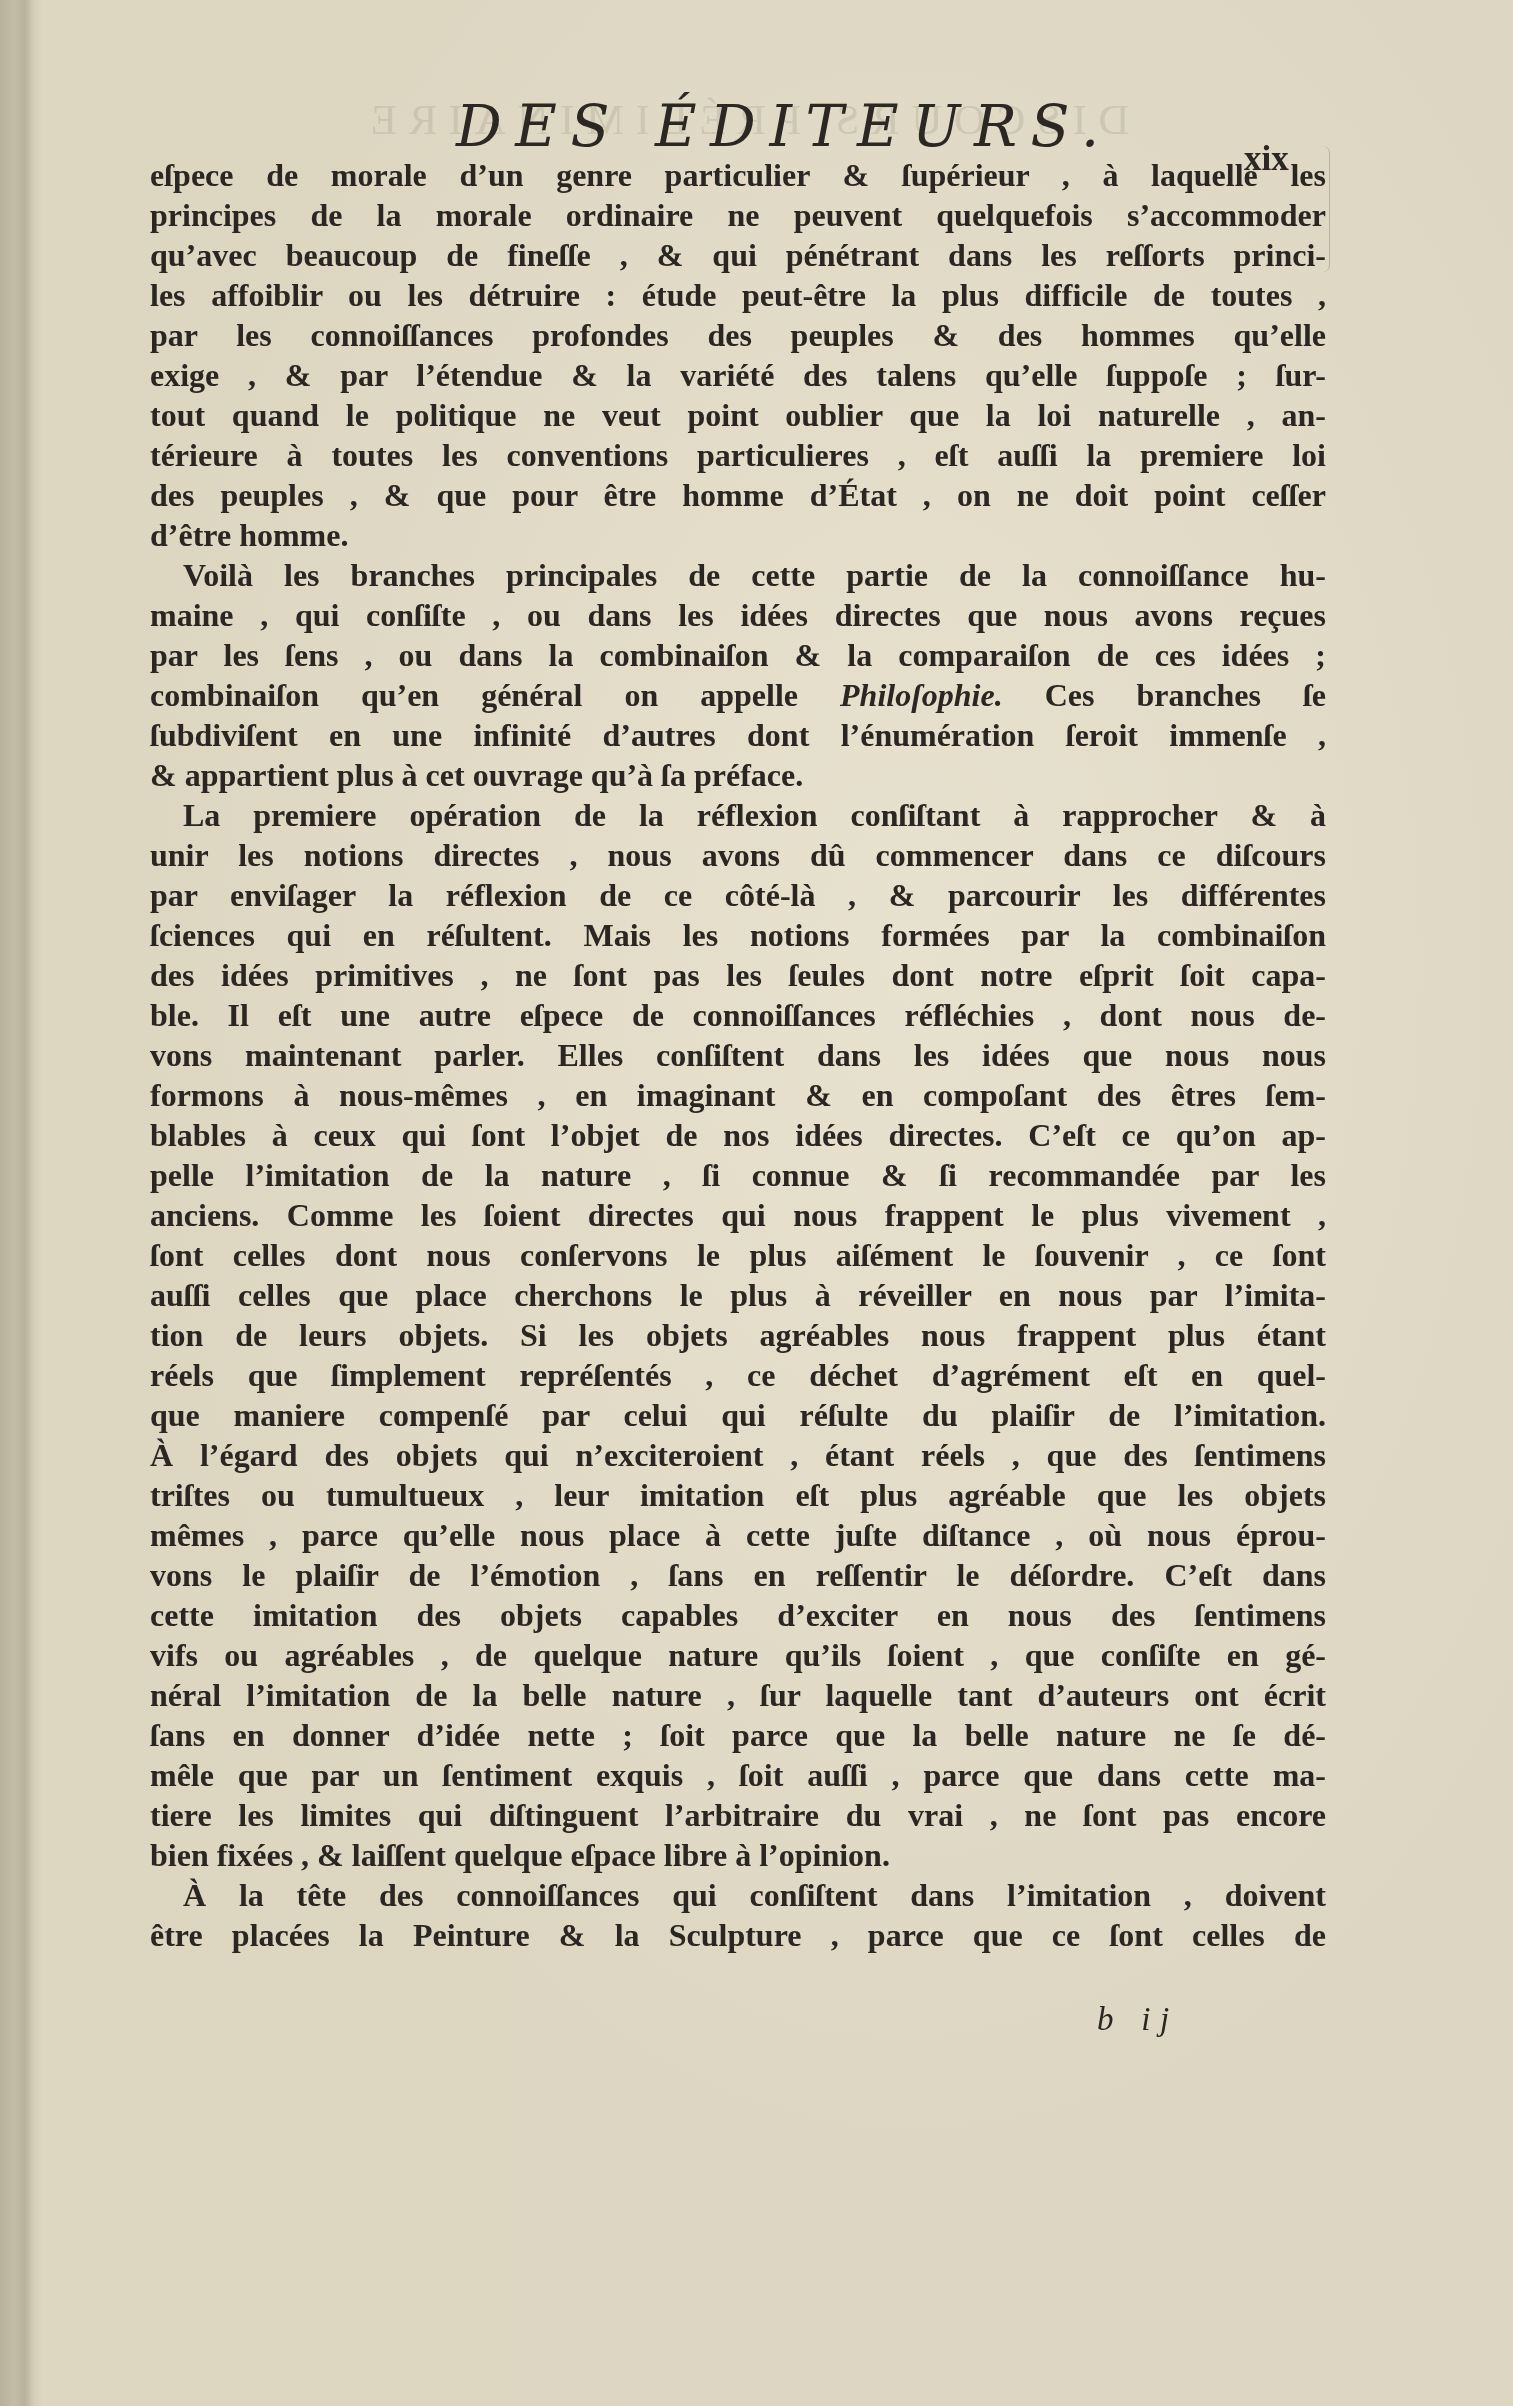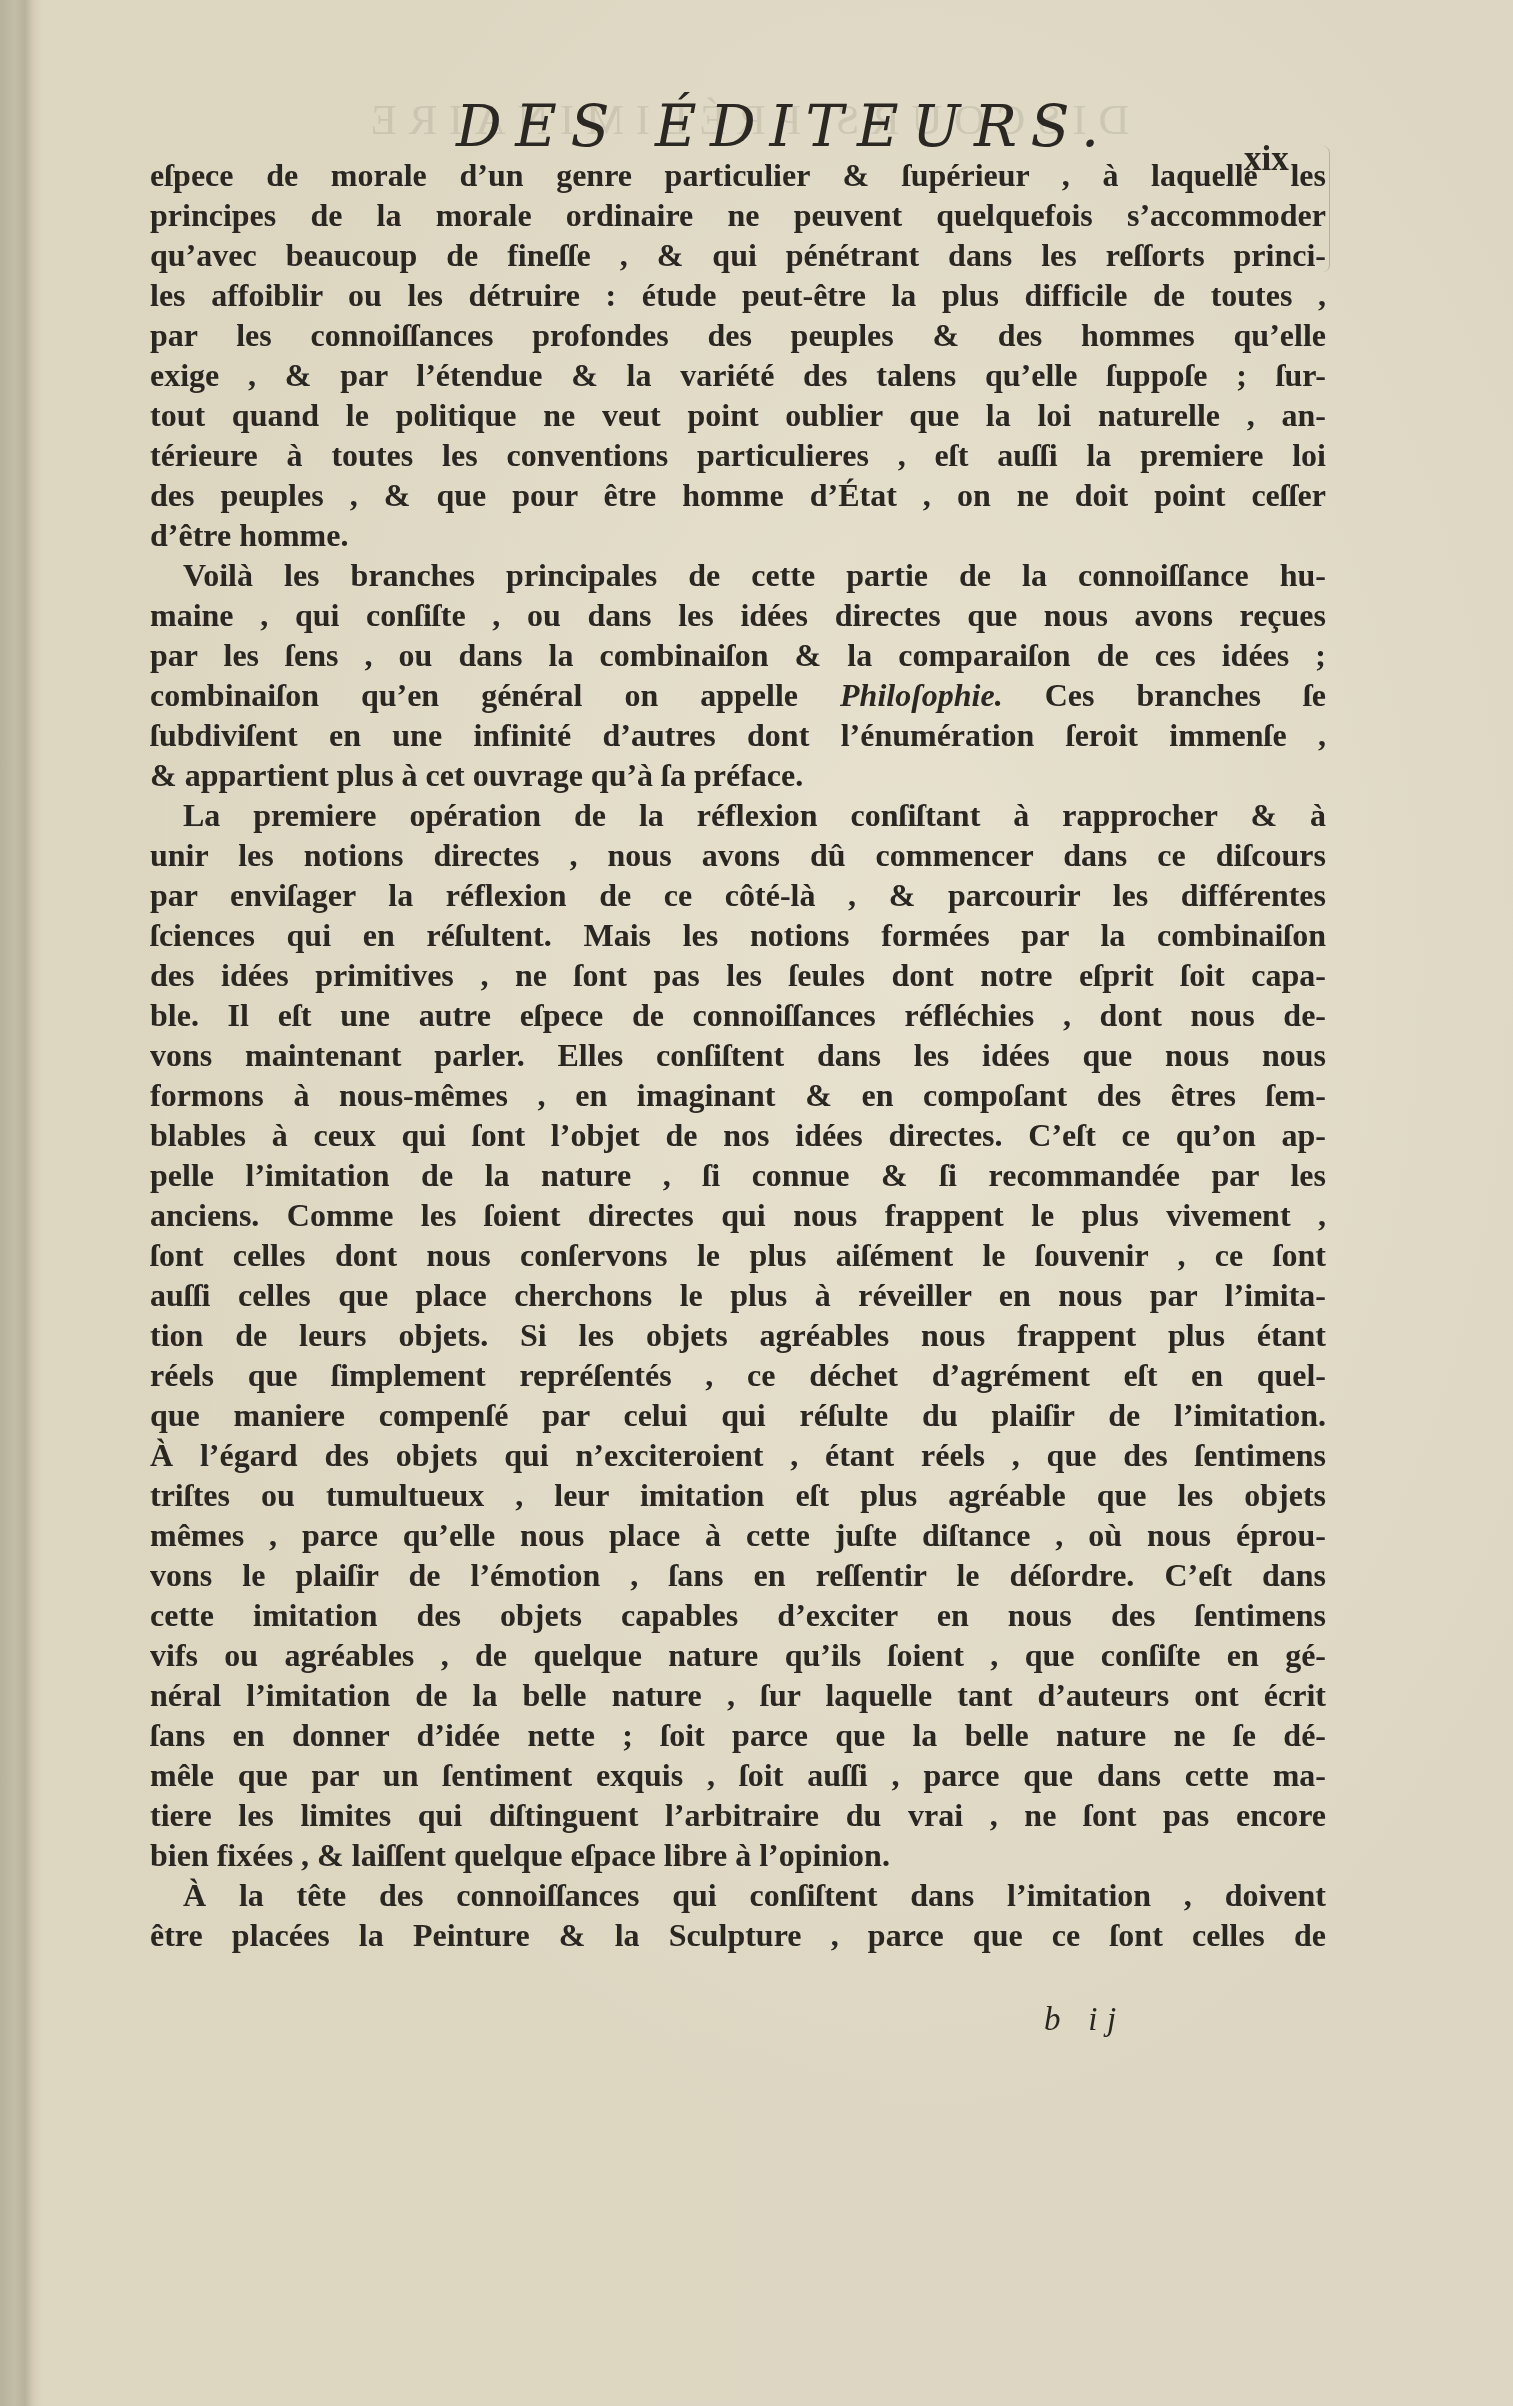--- a/index.html
+++ b/index.html
@@ -88,21 +88,21 @@
       text-align-last: left;
     }
     .line.indent {
       padding-left: 33px;
     }
     .line i {
       font-style: italic;
     }
     .signature {
       position: absolute;
-      left: 1044px;
+      left: 1097px;
       top: 2001px;
       font-family: "Liberation Serif", serif;
       font-style: italic;
       font-size: 33px;
       letter-spacing: 9.7px;
       color: #2a2622;
     }
     .margin-mark {
       position: absolute;
       left: 1323px;

